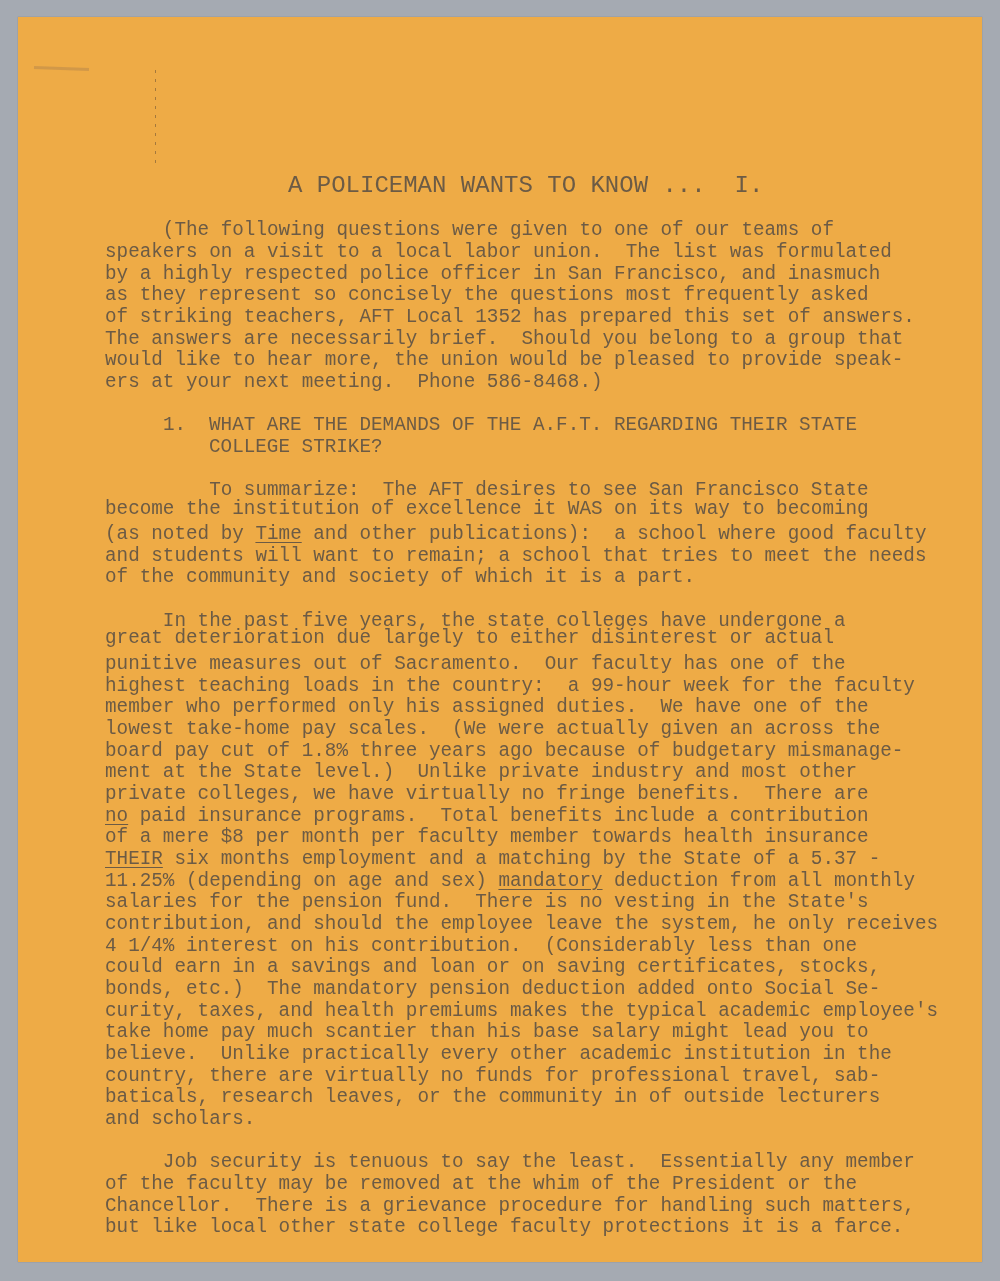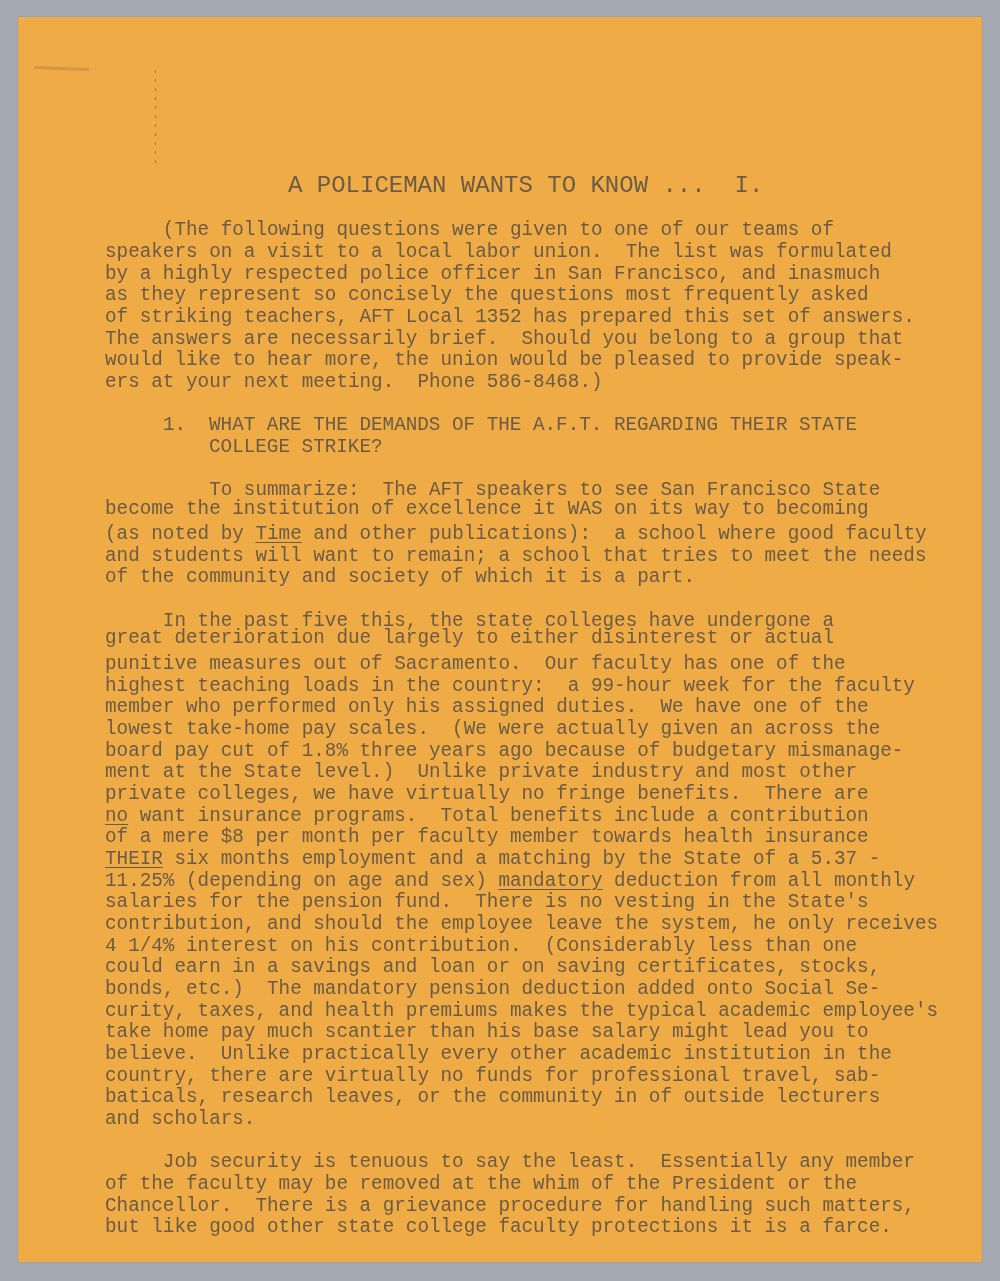--- a/index.html
+++ b/index.html
@@ -93,54 +93,54 @@
     <div class="line" style="top:372px">ers at your next meeting.  Phone 586-8468.)</div>
   </div>
 
   <div>
     <div class="line" style="top:415px; left:163px">1.</div>
     <div class="line" style="top:415px; left:209px">WHAT ARE THE DEMANDS OF THE A.F.T. REGARDING THEIR STATE</div>
     <div class="line" style="top:437px; left:209px">COLLEGE STRIKE?</div>
   </div>
 
   <div>
-    <div class="line" style="top:480px">         To summarize:  The AFT speakers to see San Francisco State</div>
+    <div class="line" style="top:480px">         To summarize:  The AFT desires to see San Francisco State</div>
     <div class="line" style="top:499px">become the institution of excellence it WAS on its way to becoming</div>
     <div class="line" style="top:524px"><span>(as noted by </span><span class="u">Time</span><span> and other publications):  a school where good faculty</span></div>
     <div class="line" style="top:546px">and students will want to remain; a school that tries to meet the needs</div>
     <div class="line" style="top:567px">of the community and society of which it is a part.</div>
   </div>
 
   <div>
-    <div class="line" style="top:611px">     In the past five this, the state colleges have undergone a</div>
+    <div class="line" style="top:611px">     In the past five years, the state colleges have undergone a</div>
     <div class="line" style="top:628px">great deterioration due largely to either disinterest or actual</div>
     <div class="line" style="top:654px">punitive measures out of Sacramento.  Our faculty has one of the</div>
     <div class="line" style="top:676px">highest teaching loads in the country:  a 99-hour week for the faculty</div>
     <div class="line" style="top:697px">member who performed only his assigned duties.  We have one of the</div>
     <div class="line" style="top:719px">lowest take-home pay scales.  (We were actually given an across the</div>
     <div class="line" style="top:741px">board pay cut of 1.8% three years ago because of budgetary mismanage-</div>
     <div class="line" style="top:762px">ment at the State level.)  Unlike private industry and most other</div>
     <div class="line" style="top:784px">private colleges, we have virtually no fringe benefits.  There are</div>
-    <div class="line" style="top:806px"><span class="u">no</span><span> want insurance programs.  Total benefits include a contribution</span></div>
+    <div class="line" style="top:806px"><span class="u">no</span><span> paid insurance programs.  Total benefits include a contribution</span></div>
     <div class="line" style="top:827px">of a mere $8 per month per faculty member towards health insurance</div>
     <div class="line" style="top:849px"><span class="u">THEIR</span><span> six months employment and a matching by the State of a 5.37 -</span></div>
     <div class="line" style="top:871px"><span>11.25% (depending on age and sex) </span><span class="u">mandatory</span><span> deduction from all monthly</span></div>
     <div class="line" style="top:892px">salaries for the pension fund.  There is no vesting in the State's</div>
     <div class="line" style="top:914px">contribution, and should the employee leave the system, he only receives</div>
     <div class="line" style="top:936px">4 1/4% interest on his contribution.  (Considerably less than one</div>
     <div class="line" style="top:957px">could earn in a savings and loan or on saving certificates, stocks,</div>
     <div class="line" style="top:979px">bonds, etc.)  The mandatory pension deduction added onto Social Se-</div>
     <div class="line" style="top:1001px">curity, taxes, and health premiums makes the typical academic employee's</div>
     <div class="line" style="top:1022px">take home pay much scantier than his base salary might lead you to</div>
     <div class="line" style="top:1044px">believe.  Unlike practically every other academic institution in the</div>
     <div class="line" style="top:1066px">country, there are virtually no funds for professional travel, sab-</div>
     <div class="line" style="top:1087px">baticals, research leaves, or the community in of outside lecturers</div>
     <div class="line" style="top:1109px">and scholars.</div>
   </div>
 
   <div>
     <div class="line" style="top:1152px">     Job security is tenuous to say the least.  Essentially any member</div>
     <div class="line" style="top:1174px">of the faculty may be removed at the whim of the President or the</div>
     <div class="line" style="top:1196px">Chancellor.  There is a grievance procedure for handling such matters,</div>
-    <div class="line" style="top:1217px">but like good other state college faculty protections it is a farce.</div>
+    <div class="line" style="top:1217px">but like local other state college faculty protections it is a farce.</div>
   </div>
 
 </div>
 
 </body></html>

